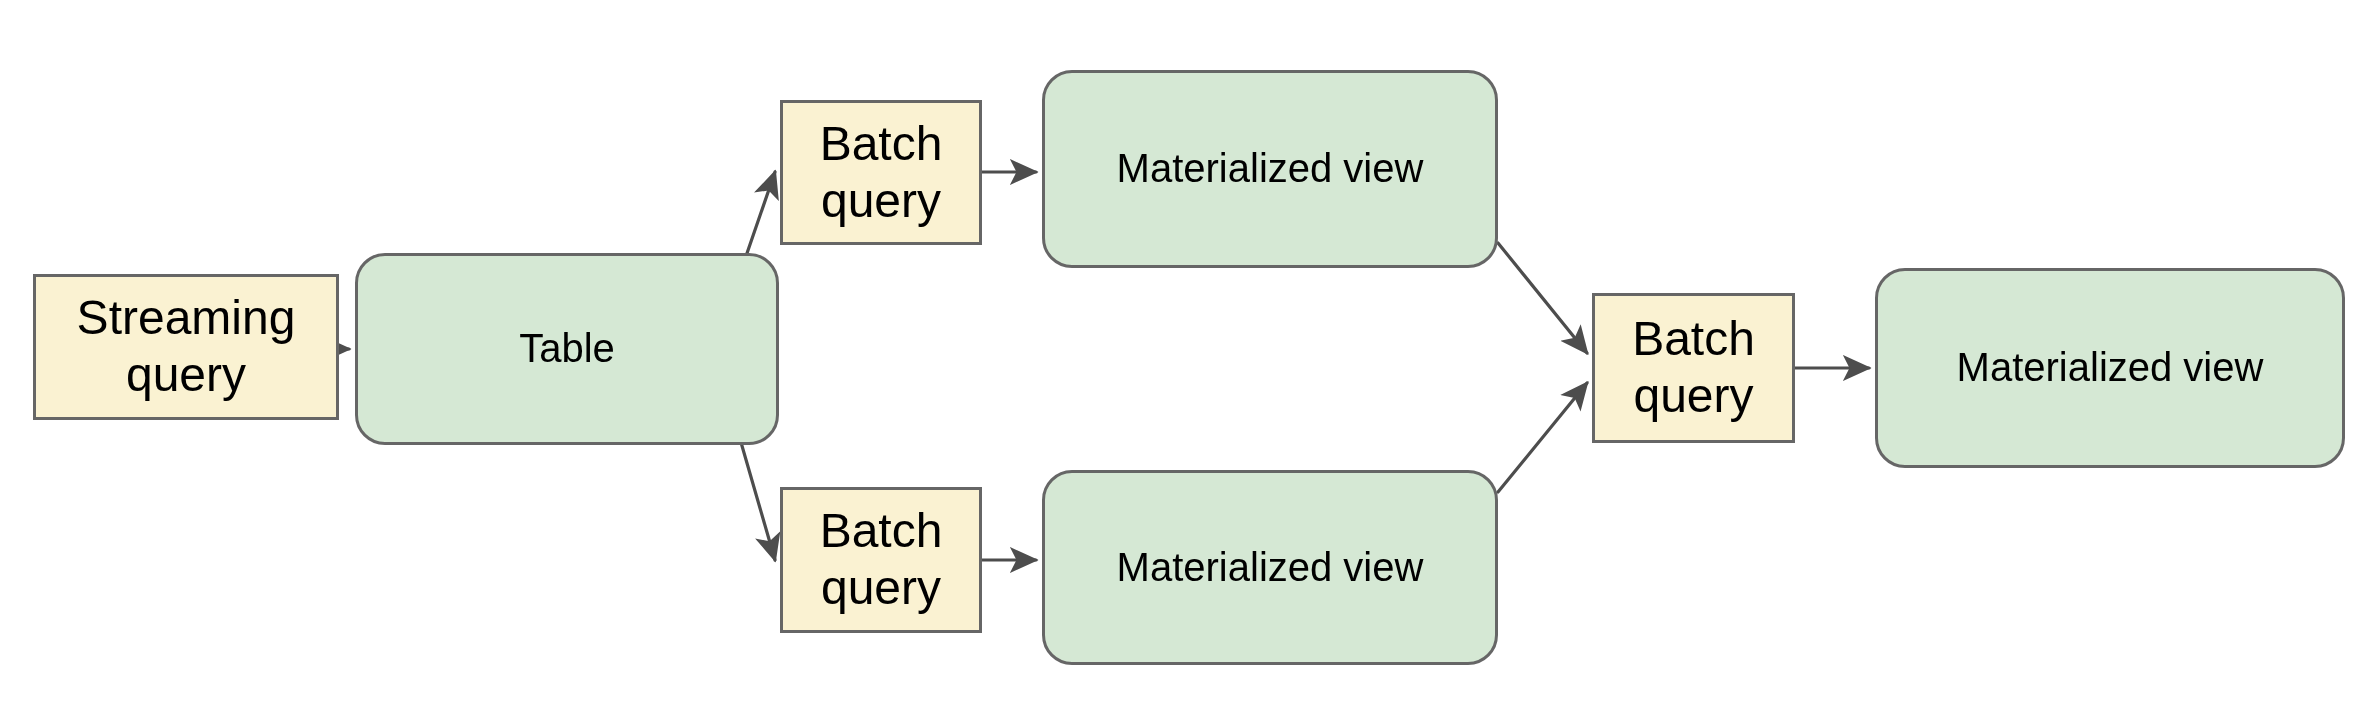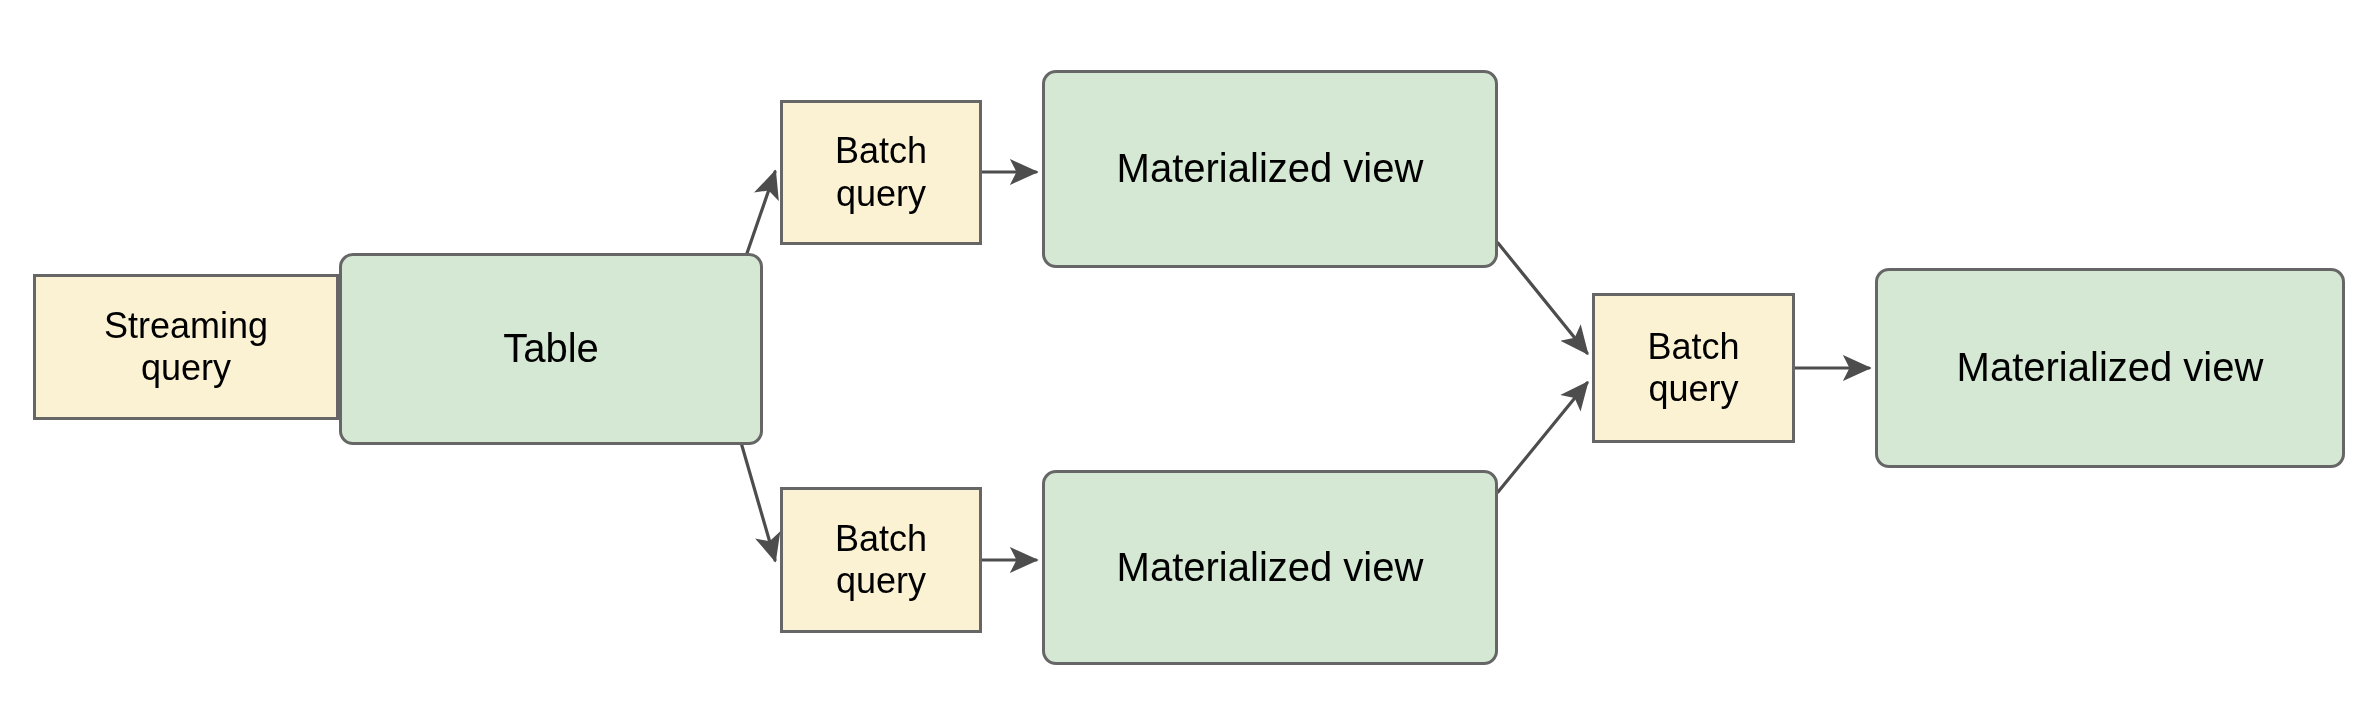--- a/index.html
+++ b/index.html
@@ -36,26 +36,26 @@
     color: #000000;
     line-height: 1.18;
     white-space: pre-line;
     border-style: solid;
     border-width: 3px;
   }
   .node-process {
     background: #FAF2D2;
     border-color: #666666;
     border-radius: 0;
-    font-size: 36px;
+    font-size: 48px;
   }
   .node-store {
     background: #D5E8D4;
     border-color: #666666;
-    border-radius: 14px;
+    border-radius: 30px;
     font-size: 40px;
   }
   .node-label {
     display: block;
     padding: 0 6px;
   }
 </style>
 </head>
 <body>
 
@@ -77,21 +77,21 @@
         <path d="M1498,492 L1587,383" marker-end="url(#arrowhead)"></path>
         <path d="M1795,368 L1869,368" marker-end="url(#arrowhead)"></path>
       </g>
   </svg>
 
   <div class="node node-process" style="left:33px; top:274px; width:306px; height:146px;">
     <span class="node-label">Streaming
 query</span>
   </div>
 
-  <div class="node node-store" style="left:339px; top:253px; width:424px; height:192px;">
+  <div class="node node-store" style="left:355px; top:253px; width:424px; height:192px;">
     <span class="node-label">Table</span>
   </div>
 
   <div class="node node-process" style="left:780px; top:100px; width:202px; height:145px;">
     <span class="node-label">Batch
 query</span>
   </div>
 
   <div class="node node-store" style="left:1042px; top:70px; width:456px; height:198px;">
     <span class="node-label">Materialized view</span>

